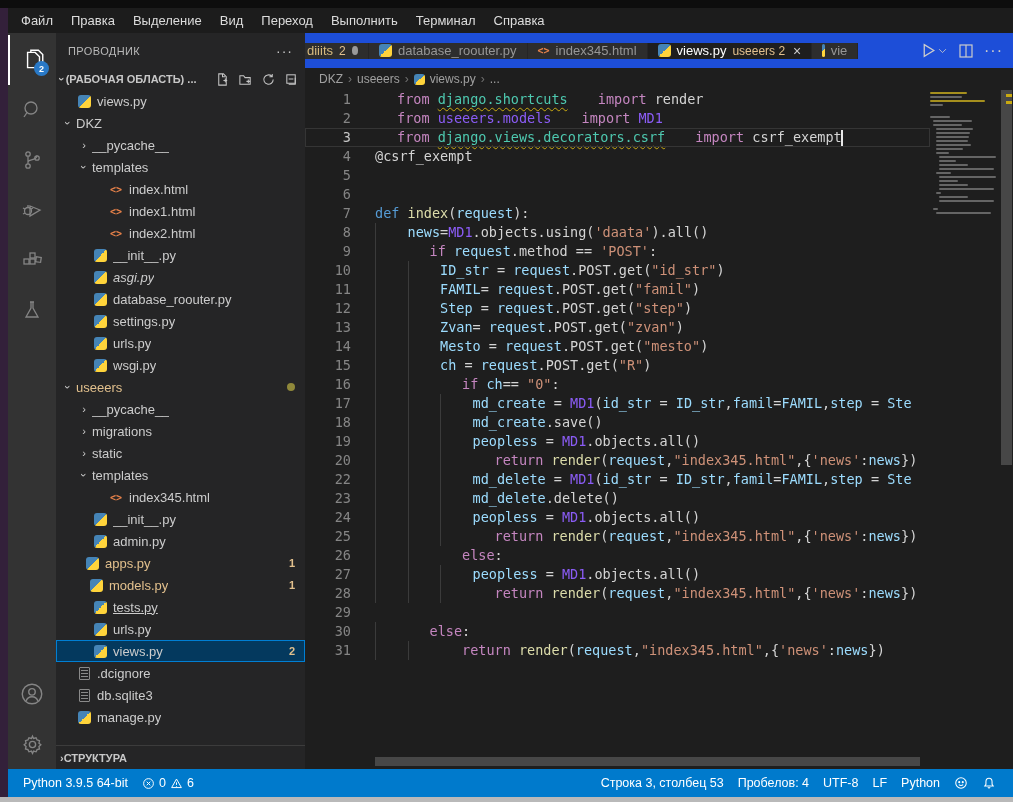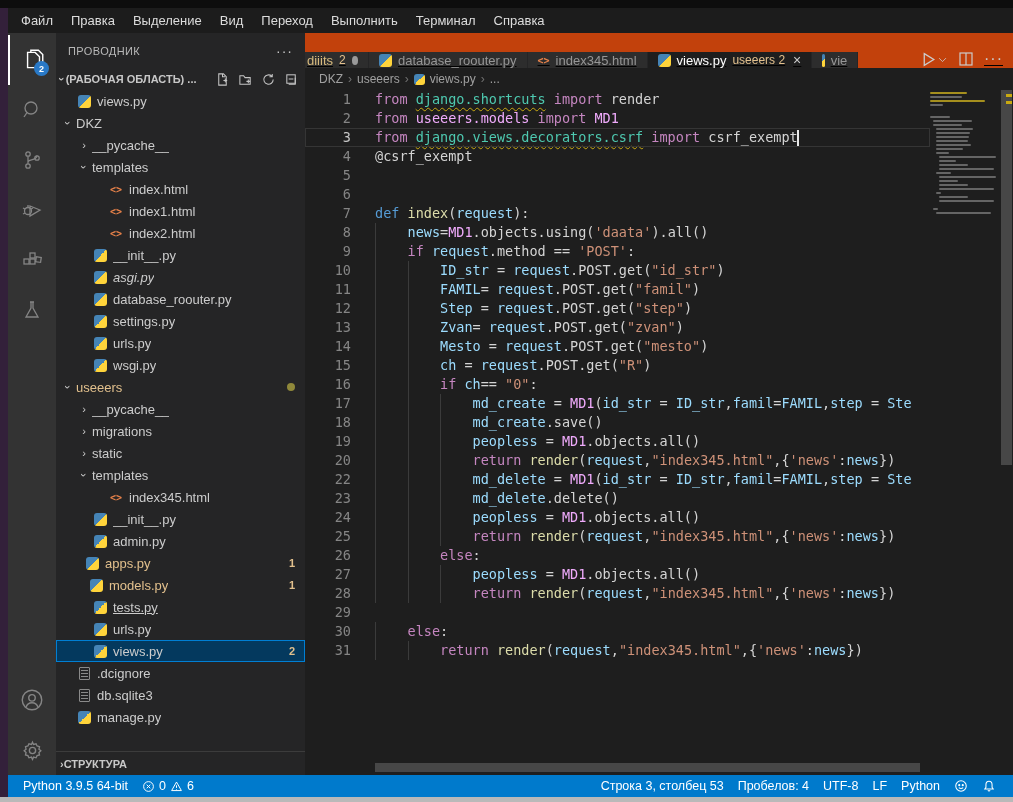--- a/index.html
+++ b/index.html
@@ -42,21 +42,21 @@
   .tbadge { margin-left:auto; color:#e2c08d; font-size:11px; font-weight:bold; }
   .tdot { margin-left:auto; width:8px; height:8px; border-radius:50%; background:#8f883a; }
   .pyicon { width:13px; height:13px; border-radius:3px; background:linear-gradient(135deg,#4584b6 50%,#ffd43b 50%); }
   .htmlicon { color:#e8824a; font-family:"DejaVu Sans Mono",monospace; font-size:10px; font-weight:bold; }
   .fileicon { width:11px; height:13px; border:1px solid #8a8a8a; border-radius:1px; position:relative; }
   .fileicon::after { content:""; position:absolute; left:1px; top:2px; width:7px; height:1px; background:#8a8a8a; box-shadow:0 3px 0 #8a8a8a, 0 6px 0 #8a8a8a; }
   .sb-footer { height:24px; border-top:1px solid #3c3c3c; display:flex; align-items:center; padding:0 4px; font-size:11px; font-weight:bold; color:#c8c8c8; flex:none; }
 
   
   .editorcol { flex:1; display:flex; flex-direction:column; min-width:0; position:relative; }
-  .tabbar { height:35px; background:#c2410c; display:flex; flex:none; align-items:flex-end;text-decoration:underline; }
+  .tabbar { height:35px; background:#1d4ed8; display:flex; flex:none; align-items:center; }
   .tab { display:flex; align-items:center; gap:6px; padding:0 10px; background:#2d2d2d; border-right:1px solid #252526; font-size:13px; color:#969696; cursor:pointer; white-space:nowrap; overflow:hidden; }
   .tab.active { background:#1e1e1e; color:#ffffff; }
   .tab .tab-badge { color:#e2c08d; font-size:12px; }
   .tab.warn .tab-label { color:#d7ba7d; }
   .tab .close { color:#cccccc; font-size:14px; margin-left:2px; }
   .tab .dot { width:9px; height:9px; border-radius:50%; background:#9a9a9a; }
   .tab1 { width:64px; padding-left:2px; flex:none; }
   .tab5 { width:46px; flex:none; }
   .tab-actions { margin-left:auto; display:flex; align-items:center; gap:10px; padding:0 10px; color:#cccccc; flex:none; }
   .tab-actions svg { stroke:#cccccc; fill:none; stroke-width:1.2; cursor:pointer; }
@@ -65,35 +65,35 @@
   .breadcrumbs .pyicon { width:11px; height:11px; }
 
   
   .codearea { flex:1; position:relative; overflow:hidden; background:#1e1e1e; font-family:"DejaVu Sans Mono",monospace; font-size:13.5px; }
   .codelines { position:absolute; left:0; top:0; right:83px; }
   .cline { height:19px; line-height:19px; white-space:pre; position:relative; padding-left:70px; color:#d4d4d4; }
   .cline .num { position:absolute; left:0; top:0; width:46px; text-align:right; color:#858585; }
   .cline.cur { outline:1px solid #353535; outline-offset:-1px; }
   .cline.cur .num { color:#c6c6c6; }
   .iu { display:inline-block; width:4ch; height:19px; vertical-align:top; border-left:1px solid #3b3b3b; }
-  .tok-k { color:#c586c0; } .tok-d { color:#569cd6; } .tok-t { color:#f0abfc; }
+  .tok-k { color:#c586c0;margin-left:22px; } .tok-d { color:#569cd6; } .tok-t { color:#8b5cf6; }
   .tok-f { color:#dcdcaa; } .tok-v { color:#9cdcfe; } .tok-s { color:#ce9178; }
   .tok-p { color:#d4d4d4; }
   .tok-wt { color:#4ec9b0; text-decoration:underline wavy #c8a911 1px; text-underline-offset:3px; }
   .cursor { display:inline-block; width:2px; height:16px; background:#e8e8e8; vertical-align:middle; margin-left:-1px; }
 
   .minimap { position:absolute; top:2px; right:13px; width:70px; }
   .mm-line { margin-bottom:2px; border-radius:1px; }
   .vscroll { position:absolute; top:0; right:0; width:13px; bottom:0; }
   .vthumb { position:absolute; top:0; left:1px; width:11px; height:375px; background:rgba(121,121,121,.45); }
   .vmark { position:absolute; right:1px; width:6px; height:3px; background:#c8a911; }
   .hscroll { position:absolute; bottom:3px; left:70px; width:545px; height:9px; background:rgba(121,121,121,.45); }
 
   
-  .statusbar { height:22px; background:#007acc; color:#ffffff; display:flex; align-items:center; font-size:12.5px; flex:none; padding:0 10px 0 8px; }
+  .statusbar { height:28px; background:#007acc; color:#ffffff; display:flex; align-items:center; font-size:12.5px; flex:none; padding:0 10px 0 8px; }
   .sb-item { padding:0 7px; display:flex; align-items:center; gap:4px; white-space:nowrap; cursor:pointer; height:100%; }
   .sb-item svg { stroke:#fff; fill:none; stroke-width:1.2; }
   .sb-right { margin-left:auto; display:flex; align-items:center; height:100%; }
 </style>
 </head>
 <body>
 
 <div class="desktop-left"></div>
 <div class="desktop-bottom"></div>
 

